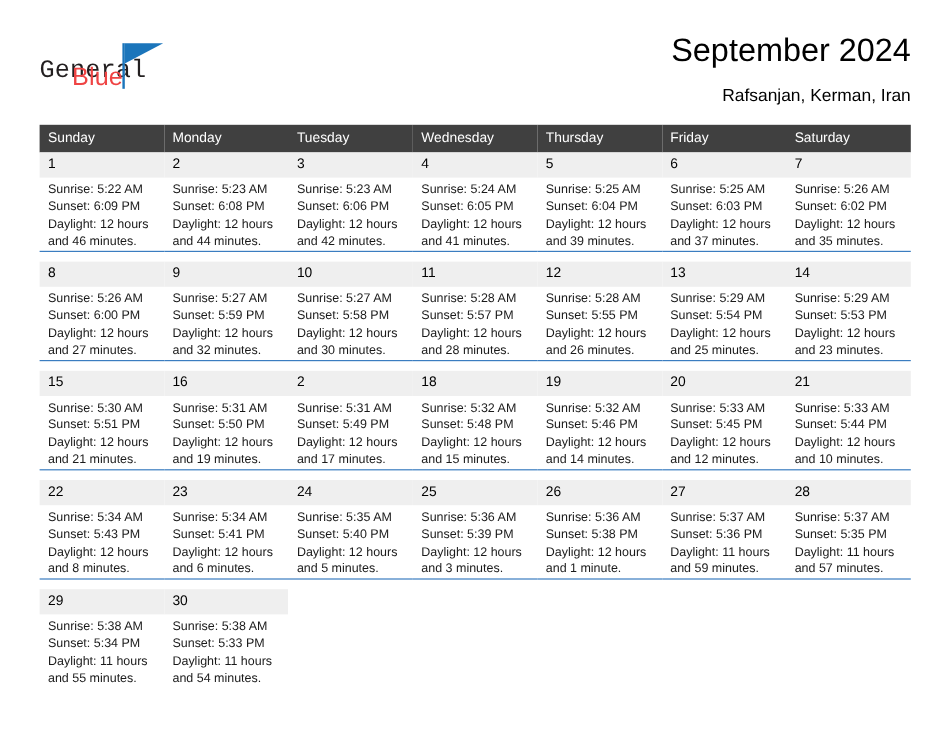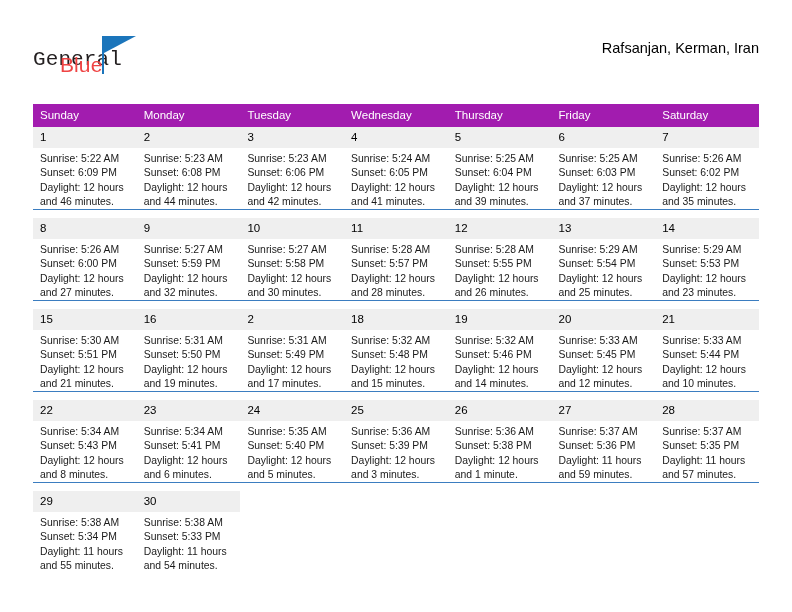--- a/index.html
+++ b/index.html
@@ -91,21 +91,21 @@
   
   .cal {
     position: absolute;
     left: 33px;
     top: 104px;
     width: 726px;
     border-collapse: collapse;
     table-layout: fixed;
   }
   .cal th {
-    background: #a21caf;
+    background: #404040;
     color: #ffffff;
     font-size: 11.5px;
     font-weight: normal;
     text-align: left;
     padding: 5px 0 5px 7px;
     height: 12px;
     line-height: 13px;
   }
   .cal td {
     vertical-align: top;
@@ -150,20 +150,21 @@
   <div class="topbar">
 
     <div class="brand">
       <span class="brand-general">General</span>
       <span class="brand-flagline"></span>
       <span class="brand-flag"></span>
       <span class="brand-blue">Blue</span>
     </div>
 
     <div class="titlewrap">
+      <div class="cal-title">September 2024</div>
       <div class="cal-sub">Rafsanjan, Kerman, Iran</div>
     </div>
 
   </div>
 
   <table class="cal">
     <thead>
       <tr>
         <th>Sunday</th>
         <th>Monday</th>

